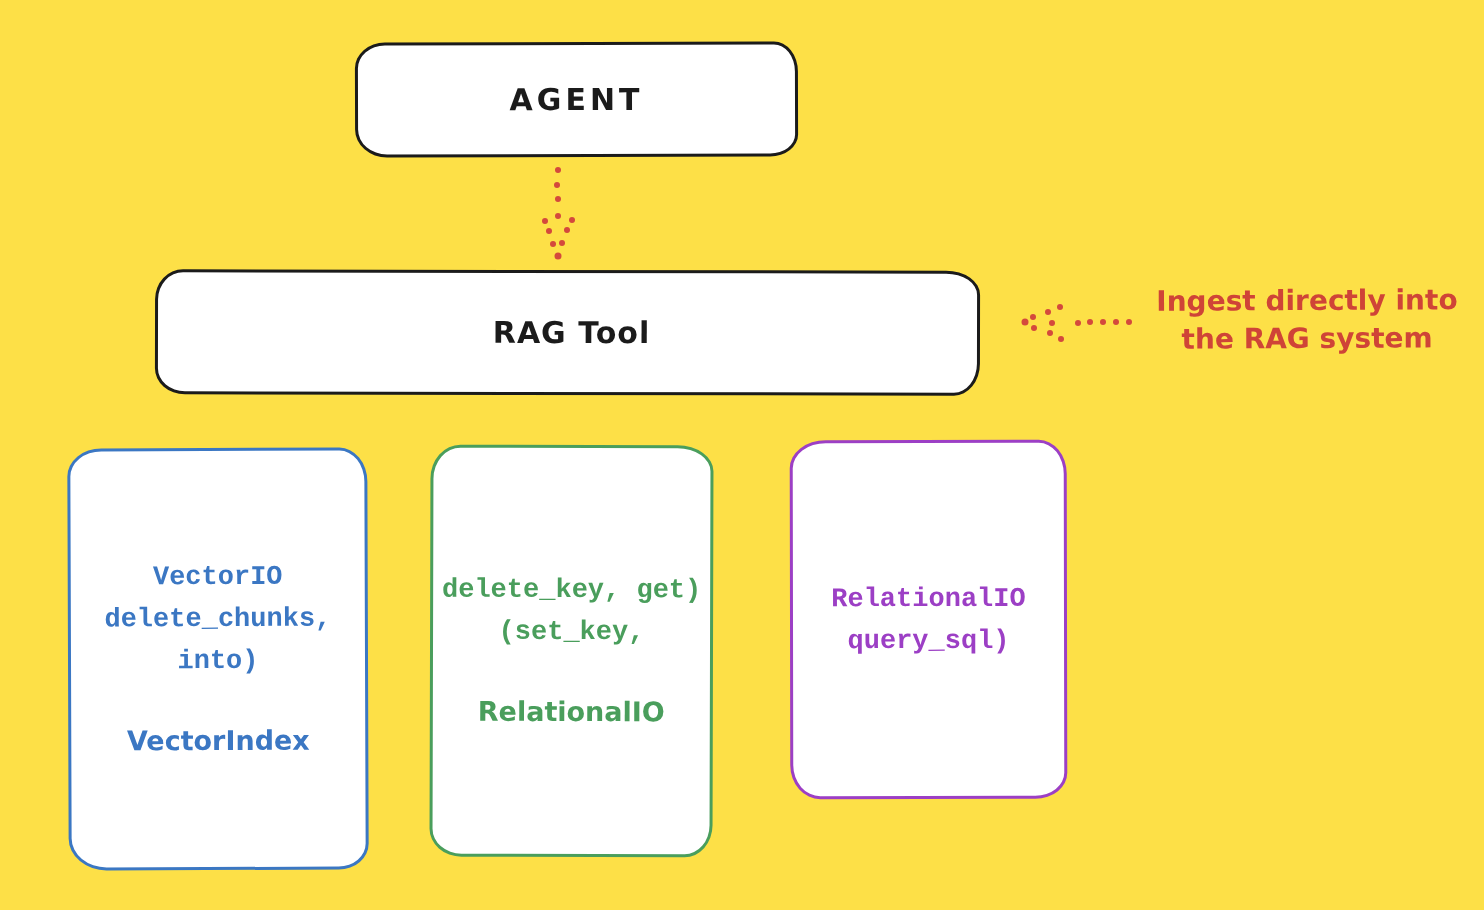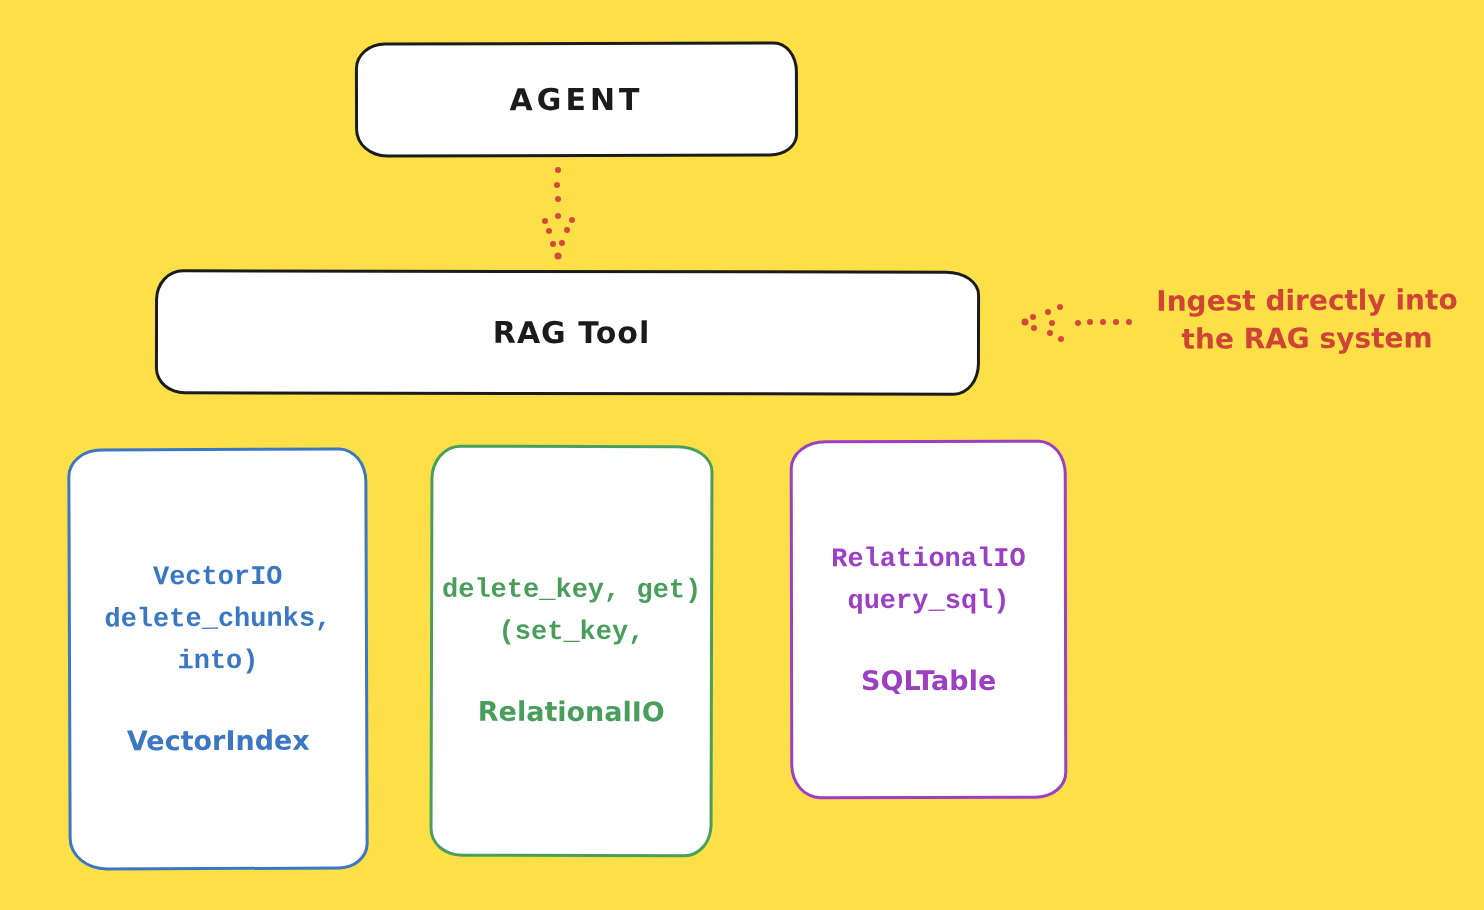--- a/index.html
+++ b/index.html
@@ -154,16 +154,15 @@
 
   <div class="sketchbox backend keyvalue-box">
     <div class="line">delete_key, get)</div>
     <div class="line">(set_key,</div>
     <div class="index-label">RelationalIO</div>
   </div>
 
   <div class="sketchbox backend relational-box">
     <div class="line">RelationalIO</div>
     <div class="line">query_sql)</div>
-    <div class="index-label">SQLTable</div>
   </div>
 
 </div>
 
 </body></html>

